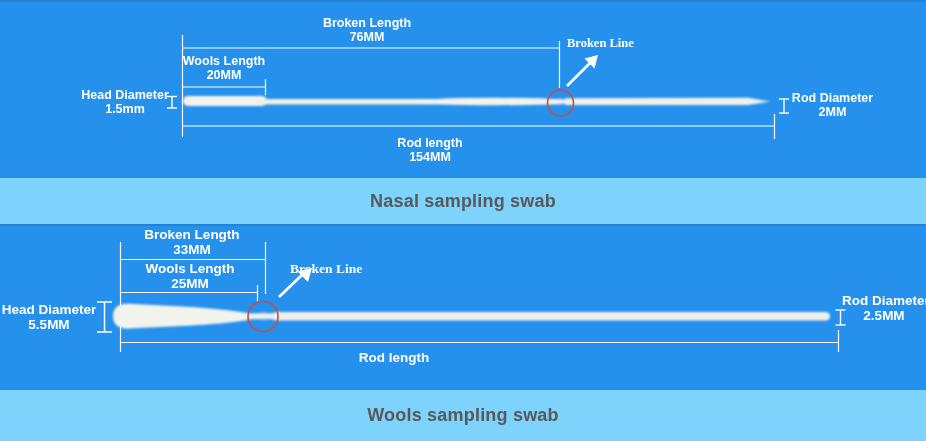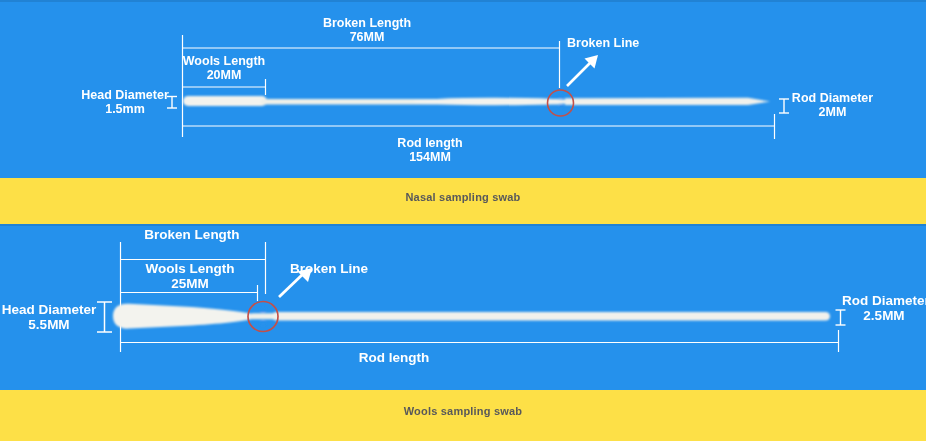--- a/index.html
+++ b/index.html
@@ -1,18 +1,18 @@
 <!DOCTYPE html>
 <html style="--panel-bg: #2591ec; --label-color: #ffffff; --caption-color: #58585a;"><head>
 <meta charset="utf-8">
 <style>
   html,body { margin:0; padding:0; background:#ffffff; }
   .stage {
     position:relative; width:926px; height:441px; overflow:hidden;
-    background:#fde047;
+    background:#7dd3fc;
     font-family:"Liberation Sans", sans-serif;
   }
   .panel {
     position:absolute; left:0; width:926px;
     background:var(--panel-bg,#2591ec);
   }
   .panel::before { 
     content:""; position:absolute; top:0; left:0; right:0; height:2px;
     background:rgba(0,0,0,.10); pointer-events:none;
   }
@@ -20,26 +20,26 @@
   #panel-throat { top:224px; height:166px; }
   .panel svg { position:absolute; inset:0; }
 
   .lbl {
     position:absolute; color:var(--label-color,#fff);
     font-size:12.5px; line-height:13.5px; font-weight:600;
     text-align:center; white-space:nowrap;
   }
   .lbl span { display:block; }
   #panel-throat .lbl { font-size:13.5px; line-height:15px; }
-  .lbl.single { text-align:center; }
+  .lbl.single { text-align:center;font-family:Liberation Serif, serif; }
 
   .caption {
     position:absolute; left:0; width:926px; text-align:center;
     color:var(--caption-color,#58585a);
-    font-size:11px; font-weight:700; letter-spacing:.2px;
+    font-size:18px; font-weight:700; letter-spacing:.2px;
   }
   #caption-nasal  { top:191px; }
   #caption-throat { top:405px; }
 </style>
 </head>
 <body>
 
 <div class="stage">
 
   <section class="panel" id="panel-nasal">
@@ -157,20 +157,21 @@
       <circle cx="263" cy="92.5" r="15" fill="none" stroke="#c2504a" stroke-width="1.7"></circle>
 
       <g>
         <line x1="279" y1="73" x2="303" y2="50" stroke="#ffffff" stroke-width="2.8"></line>
         <polygon points="312,44 297.5,47.5 308,58" fill="#ffffff"></polygon>
       </g>
     </svg>
 
     <div class="lbl" style="left:132px; top:3px; width:120px;">
       <span>Broken Length</span>
+      <span>33MM</span>
     </div>
     <div class="lbl" style="left:130px; top:37px; width:120px;">
       <span>Wools Length</span>
       <span>25MM</span>
     </div>
     <div class="lbl single" style="left:290px; top:37px;">
       <span>Broken Line</span>
     </div>
     <div class="lbl" style="left:0px; top:78px; width:98px;">
       <span>Head Diameter</span>

